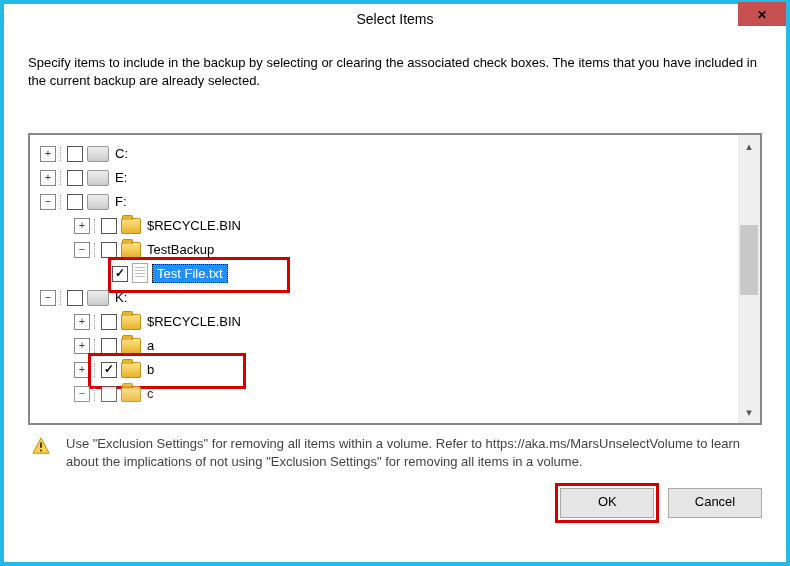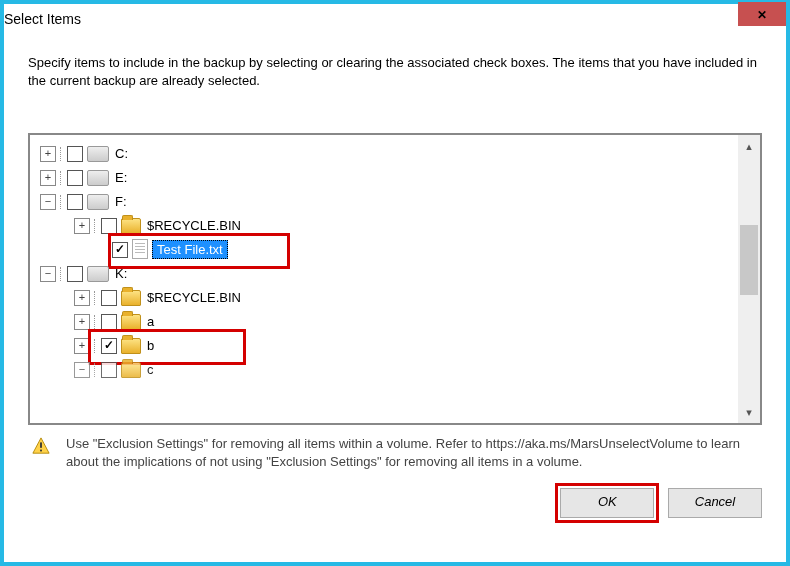--- a/index.html
+++ b/index.html
@@ -1,17 +1,17 @@
 <!DOCTYPE html>
 <html><head>
 <meta charset="utf-8">
 <style>
   html,body{margin:0;padding:0;width:790px;height:566px;font-family:"Segoe UI",Arial,sans-serif;font-size:13px;background:#26b9e5;overflow:hidden;}
   .window{position:absolute;left:4px;top:4px;right:4px;bottom:4px;background:#fff;}
-  .titlebar{height:30px;background:#fff;position:relative;line-height:30px;font-size:14px;color:#000;}
+  .titlebar{height:30px;background:#fff;position:relative;text-align:center;line-height:30px;font-size:14px;color:#000;}
   .close-btn{position:absolute;right:0;top:-2px;width:48px;height:24px;background:#c75050;color:#000;font-size:14px;font-weight:bold;line-height:24px;text-align:center;cursor:pointer;}
   .close-btn:after{content:"✕";font-size:12px;}
   .content{position:absolute;left:24px;right:24px;top:50px;bottom:16px;}
   .desc{font-size:13px;color:#000;line-height:1.35;margin-bottom:44px;}
   .tree-box{position:relative;height:288px;border:2px solid #888;background:#fff;overflow:hidden;}
   .tree-inner{position:absolute;left:10px;top:6px;right:26px;bottom:6px;overflow:hidden;}
   .scrollbar{position:absolute;right:0;top:0;width:22px;height:100%;background:#efefef;}
   .scroll-arrow{width:22px;height:22px;background:#efefef;text-align:center;line-height:22px;color:#555;font-size:11px;}
   .scroll-arrow.up{position:absolute;top:0;}
   .scroll-arrow.down{position:absolute;bottom:0;}
@@ -28,21 +28,21 @@
   .folder-icon:before{content:"";position:absolute;left:0;top:-4px;width:9px;height:4px;background:#e9b12c;border:1px solid #c0901a;border-bottom:none;border-radius:2px 2px 0 0;}
   .file-icon{display:inline-block;width:14px;height:18px;vertical-align:middle;margin-right:4px;background:#fff;border:1px solid #aaa;position:relative;top:-1px;}
   .file-icon:before{content:"";position:absolute;left:2px;top:3px;right:2px;height:1px;background:#bbb;box-shadow:0 3px 0 #bbb,0 6px 0 #bbb,0 9px 0 #bbb;}
   .label{vertical-align:middle;}
   .selected{background:#1e90ff;color:#fff;padding:1px 4px;border:1px dotted #000;text-align:right;}
   .hl-red{border:3px solid #d40000;position:absolute;pointer-events:none;}
   .hint-row{display:flex;margin-top:10px;}
   .warn-icon{width:18px;height:18px;margin:2px 16px 0 4px;display:inline-block;}
   .warn-icon svg{display:block;}
   .hint-text{flex:1;font-size:13px;color:#444;line-height:1.35;}
-  .btn-row{text-align:right;margin-top:18px;font-style:italic;}
+  .btn-row{text-align:right;margin-top:18px;}
   .btn{display:inline-block;width:92px;height:28px;background:#e6e6e6;border:1px solid #aaa;text-align:center;line-height:26px;font-size:13px;color:#000;margin-left:10px;cursor:pointer;}
   .btn.ok-hl{outline:3px solid #d40000;outline-offset:2px;}
 </style>
 </head>
 <body>
 
 <div class="window">
 
   <div class="titlebar">
     <span>Select Items</span>
@@ -66,20 +66,23 @@
 
         <div class="row pad0">
           <span class="expander">−</span><span class="dotline"></span><span class="chk"></span><span class="drv-icon"></span><span class="label">F:</span>
         </div>
 
         <div class="row pad1">
           <span class="expander">+</span><span class="dotline"></span><span class="chk"></span><span class="folder-icon"></span><span class="label">$RECYCLE.BIN</span>
         </div>
 
 
+        <div class="row pad1">
+          <span class="expander">−</span><span class="dotline"></span><span class="chk"></span><span class="folder-icon"></span><span class="label">TestBackup</span>
+        </div>
 
         <div class="row pad2">
           <span class="chk">✓</span><span class="file-icon"></span><span class="label selected">Test File.txt</span>
           <span class="hl-red" style="left:68px;top:-4px;width:176px;height:30px;"></span>
         </div>
 
         <div class="row pad0">
           <span class="expander">−</span><span class="dotline"></span><span class="chk"></span><span class="drv-icon"></span><span class="label">K:</span>
         </div>
 

